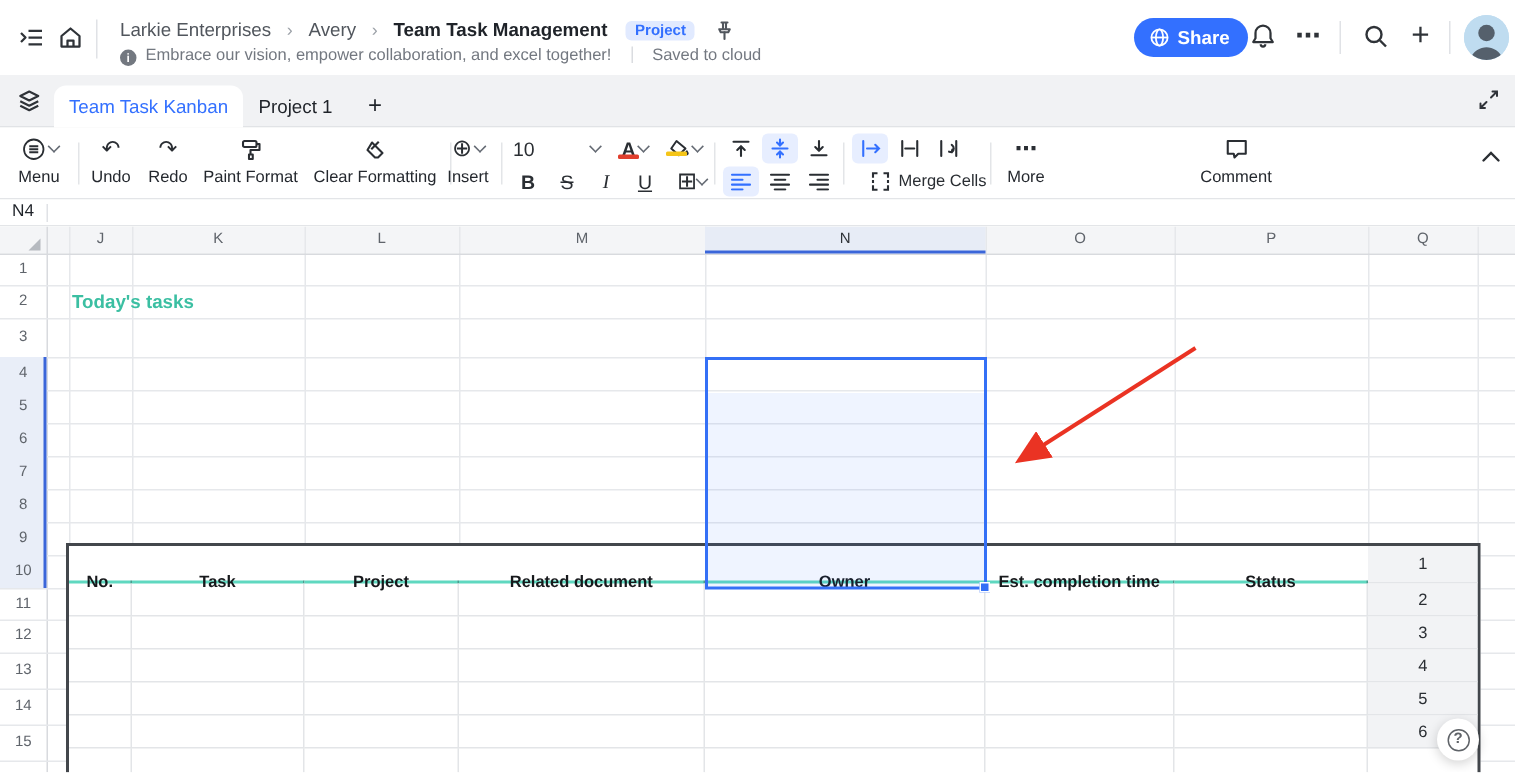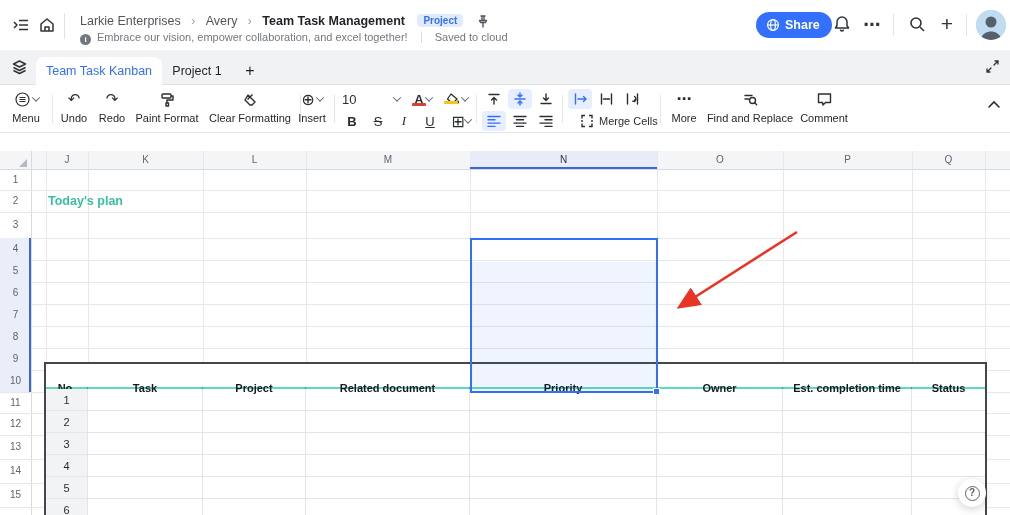--- a/index.html
+++ b/index.html
@@ -362,50 +362,42 @@
           </svg>
         </span>
       <span style="font-size:11px;">Merge Cells</span>
     </div>
     <div class="tsep" style="left:660px;"></div>
 
     <div class="tbtn" style="left:664px;width:40px;">
       <div class="ticon glyph15" style="font-weight:bold;">⋯</div>
       <div class="tlabel">More</div>
     </div>
-    <div class="tbtn" style="left:706px;width:88px;">
-      <div class="ticon">
-          <svg width="17" height="17" viewBox="0 0 17 17">
-            <g stroke="#2a2e33" stroke-width="1.4" fill="none" stroke-linecap="round">
-              <path d="M3 4.5h7M3 8h3.5"></path>
-              <circle cx="10.5" cy="9.5" r="3"></circle>
-              <path d="M12.7 11.7l2 2"></path>
-            </g>
-          </svg>
-        </div>
-      <div class="tlabel">Find and Replace</div>
-    </div>
     <div class="tbtn" style="left:796px;width:56px;">
       <div class="ticon">
           <svg width="17" height="17" viewBox="0 0 17 17">
             <g stroke="#2a2e33" stroke-width="1.4" fill="none" stroke-linejoin="round">
               <path d="M2.5 3h12v8.5h-5L7 14l-.5-2.5h-4z"></path>
             </g>
           </svg>
         </div>
       <div class="tlabel">Comment</div>
     </div>
 
     <span class="abs" style="left:987px;top:14px;">
       <svg width="14" height="10" viewBox="0 0 14 10">
           <path d="M2 8l5-5 5 5" stroke="#2a2e33" stroke-width="1.6" fill="none" stroke-linecap="round"></path>
         </svg>
     </span>
   </div>
 
+  <div class="namerow">
+    <span class="abs" style="left:8px;top:2px;font-size:11.5px;color:#1f2329;">N4</span>
+    <div class="vdiv" style="left:31px;top:3px;height:12px;"></div>
+  </div>
 
   <div class="grid">
     <div class="colhdrbg"></div>
     <div class="selcolhdr"></div>
     <div class="selrows"></div>
     <div class="seltri"></div>
 
     <div class="vline" style="left:31px;background:#d8dade;"></div>
     <div class="vline" style="left:46px;"></div>
       <div class="vline" style="left:88px;"></div>
@@ -451,29 +443,28 @@
     <div class="rowlbl" style="top:153px;height:22px;line-height:22px;">7</div>
     <div class="rowlbl" style="top:175px;height:22px;line-height:22px;">8</div>
     <div class="rowlbl" style="top:197px;height:22px;line-height:22px;">9</div>
     <div class="rowlbl" style="top:219px;height:22px;line-height:22px;">10</div>
     <div class="rowlbl" style="top:241px;height:21px;line-height:21px;text-align:center;">11</div>
     <div class="rowlbl" style="top:262px;height:22px;line-height:22px;">12</div>
     <div class="rowlbl" style="top:284px;height:24px;line-height:24px;">13</div>
     <div class="rowlbl" style="top:308px;height:24px;line-height:24px;">14</div>
     <div class="rowlbl" style="top:332px;height:24px;line-height:24px;">15</div>
 
-    <div class="sectitle" style="left:48px;top:39px;color:#3bbfa2;">Today's plan</div>
+    <div class="sectitle" style="left:48px;top:39px;color:#3bbfa2;">Today's tasks</div>
     <div class="sectitle" style="left:48px;top:262px;color:#ee8172;">Overdue tasks</div>
 
     <div class="sheet-table t1">
       <div class="th teal">No.</div>
       <div class="th teal">Task</div>
       <div class="th teal">Project</div>
       <div class="th teal">Related document</div>
-      <div class="th teal">Priority</div>
       <div class="th teal">Owner</div>
       <div class="th teal">Est. completion time</div>
       <div class="th teal">Status</div>
 
       <div class="td num">1</div>
       <div class="td"></div>
         <div class="td"></div>
         <div class="td"></div>
         <div class="td"></div>
         <div class="td"></div>

